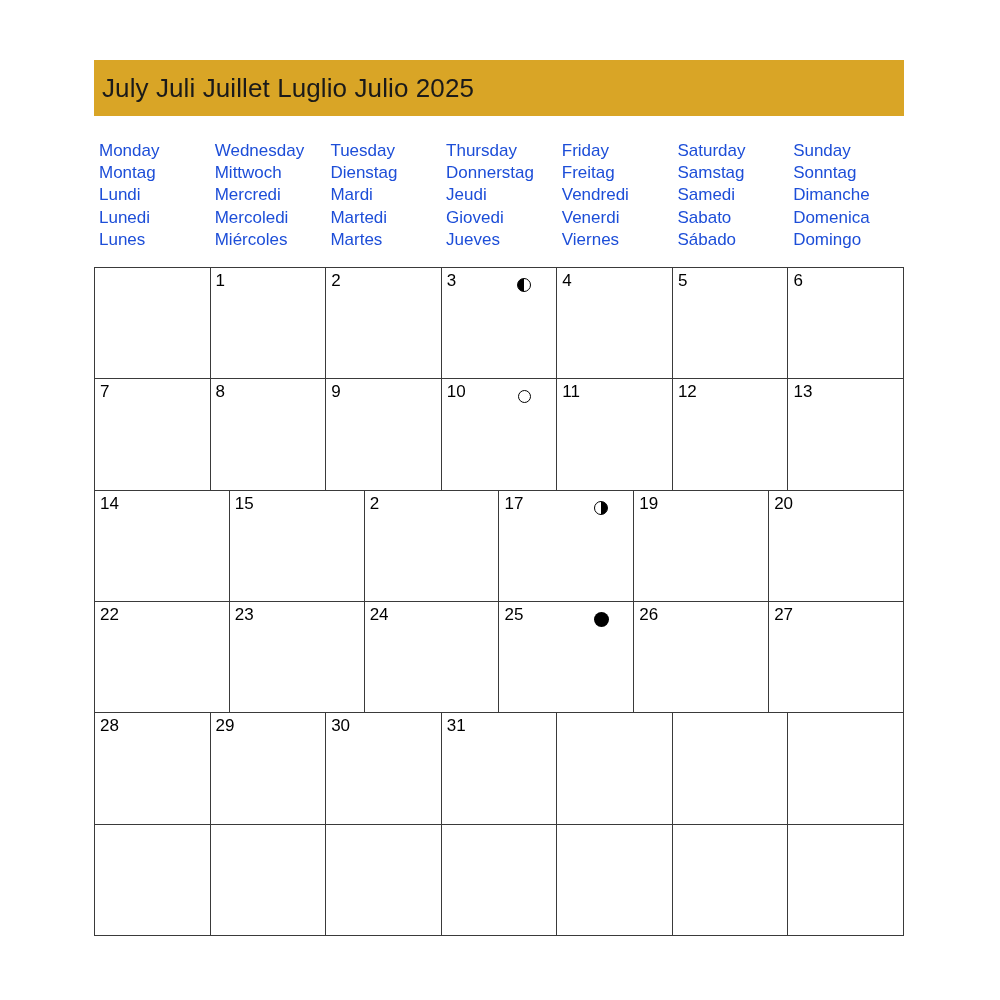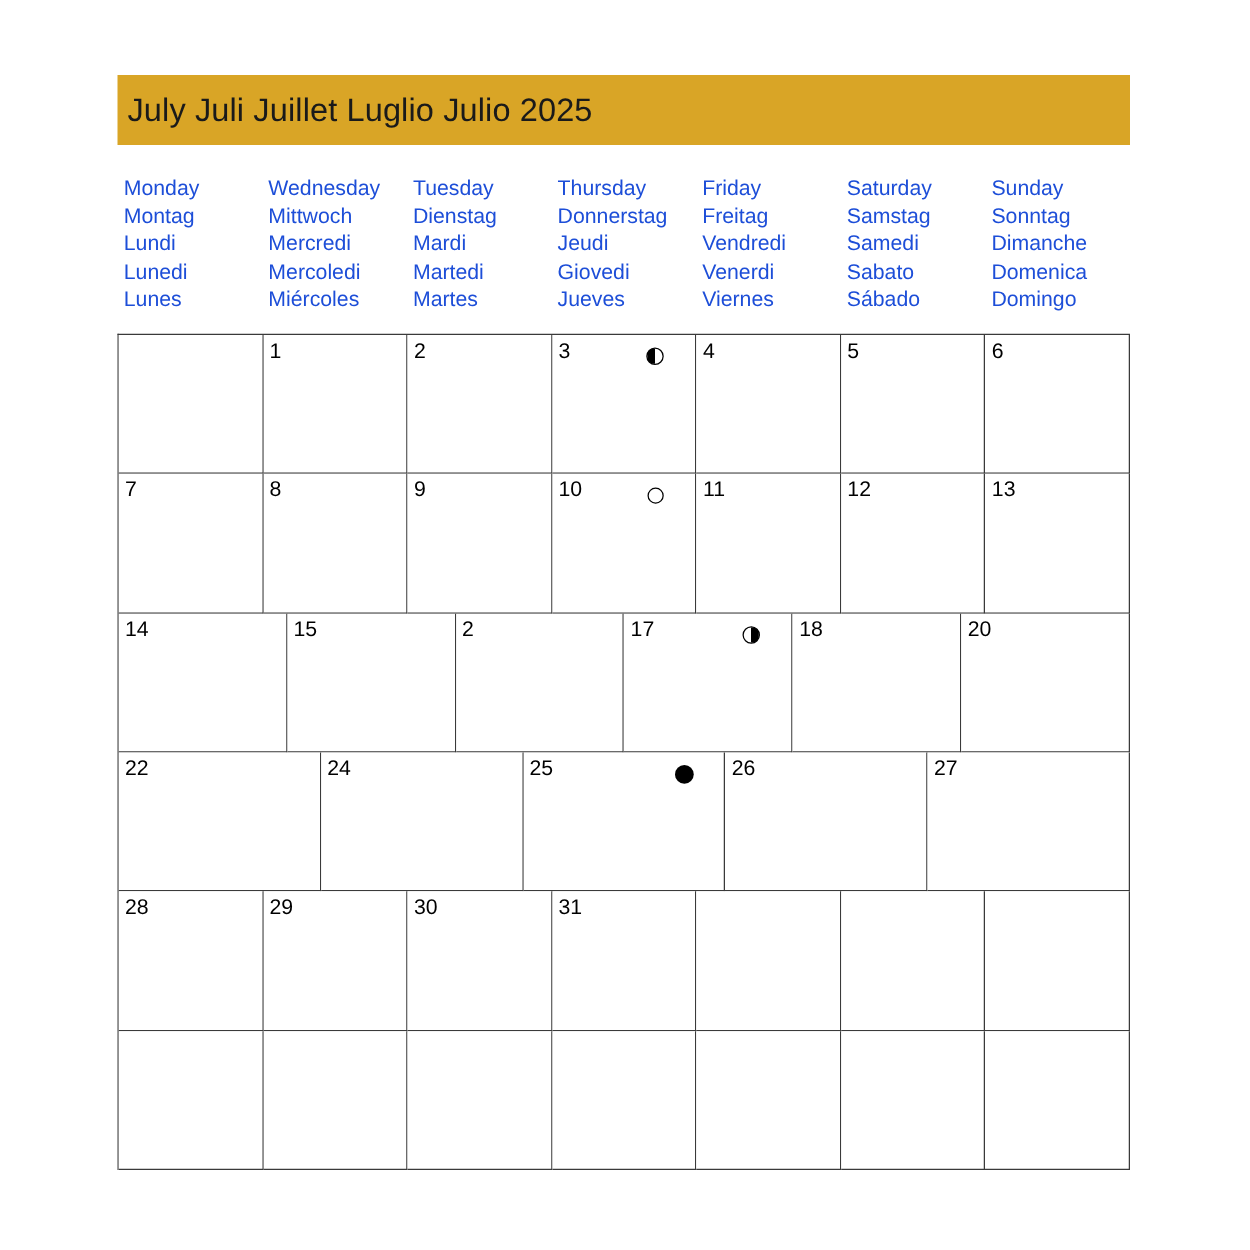--- a/index.html
+++ b/index.html
@@ -255,29 +255,32 @@
           <div class="day-number">15</div>
         </div>
         <div class="day-cell">
           <div class="day-number">2</div>
         </div>
         <div class="day-cell">
           <div class="day-number">17</div>
           <div class="moon moon-last-quarter"></div>
         </div>
         <div class="day-cell">
-          <div class="day-number">18</div>
+          <div class="day-number">19</div>
         </div>
         <div class="day-cell">
           <div class="day-number">20</div>
         </div>
       </div>
       <div class="grid-row">
         <div class="day-cell">
           <div class="day-number">22</div>
+        </div>
+        <div class="day-cell">
+          <div class="day-number">23</div>
         </div>
         <div class="day-cell">
           <div class="day-number">24</div>
         </div>
         <div class="day-cell">
           <div class="day-number">25</div>
           <div class="moon moon-new"></div>
         </div>
         <div class="day-cell">
           <div class="day-number">26</div>

